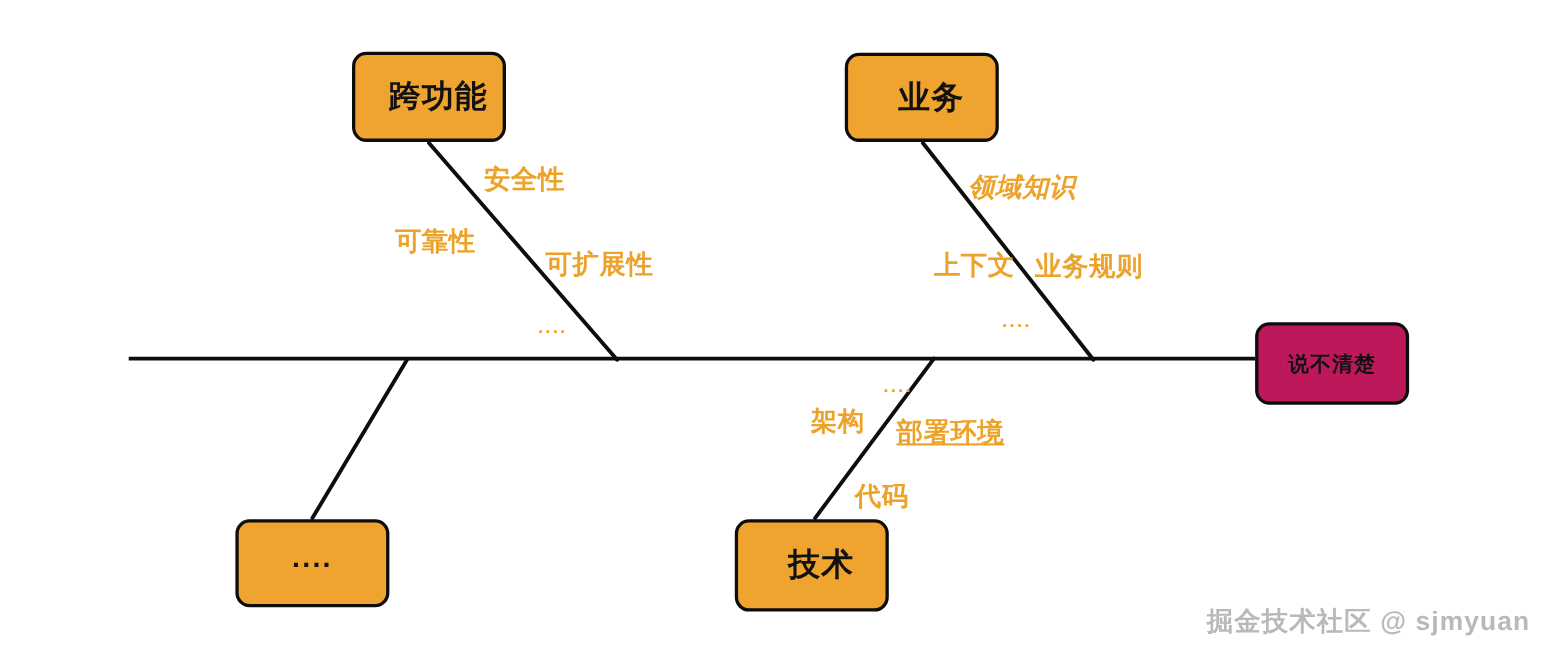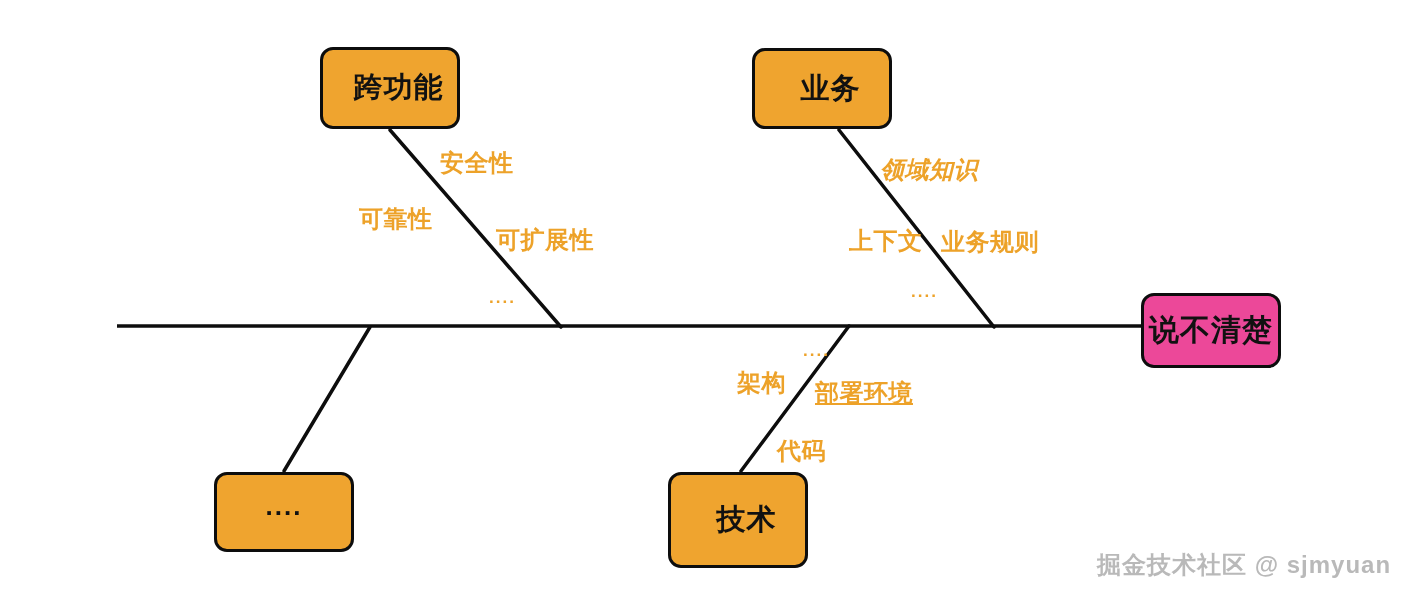--- a/index.html
+++ b/index.html
@@ -35,22 +35,22 @@
     font-weight: bold;
     color: #111111;
     letter-spacing: 1px;
   }
   .node-cause {
     background: #efa42f;
     font-size: 29px;
     padding-left: 17px;
   }
   .node-effect {
-    background: #ec4899;
-    font-size: 30px;
+    background: #be185d;
+    font-size: 19px;
   }
   .node-dots {
     background: #efa42f;
     font-size: 29px;
     font-weight: bold;
     letter-spacing: 2px;
     color: #111111;
   }
   .node-dots .dots-text {
     display: block;
@@ -88,25 +88,25 @@
     <line x1="390" y1="130" x2="561" y2="327" stroke="#0d0d0d" stroke-width="3.5" stroke-linecap="round"></line>
     <line x1="839" y1="130" x2="994" y2="327" stroke="#0d0d0d" stroke-width="3.5" stroke-linecap="round"></line>
     <line x1="741" y1="471" x2="849" y2="326" stroke="#0d0d0d" stroke-width="3.5" stroke-linecap="round"></line>
     <line x1="284" y1="471" x2="370" y2="327" stroke="#0d0d0d" stroke-width="3.5" stroke-linecap="round"></line>
   </svg>
 
   <div class="node-box node-cause" style="left:320px; top:47px; width:140px; height:82px;">
     <span>跨功能</span>
   </div>
 
-  <div class="node-box node-cause" style="left:752px; top:48px; width:140px; height:81px;">
+  <div class="node-box node-cause" style="left:768px; top:48px; width:140px; height:81px;">
     <span>业务</span>
   </div>
 
-  <div class="node-box node-cause" style="left:668px; top:472px; width:140px; height:96px;">
+  <div class="node-box node-cause" style="left:668px; top:472px; width:140px; height:84px;">
     <span>技术</span>
   </div>
 
   <div class="node-box node-dots" style="left:214px; top:472px; width:140px; height:80px;">
     <span class="dots-text">....</span>
   </div>
 
   <div class="node-box node-effect" style="left:1141px; top:293px; width:140px; height:75px;">
     <span>说不清楚</span>
   </div>

